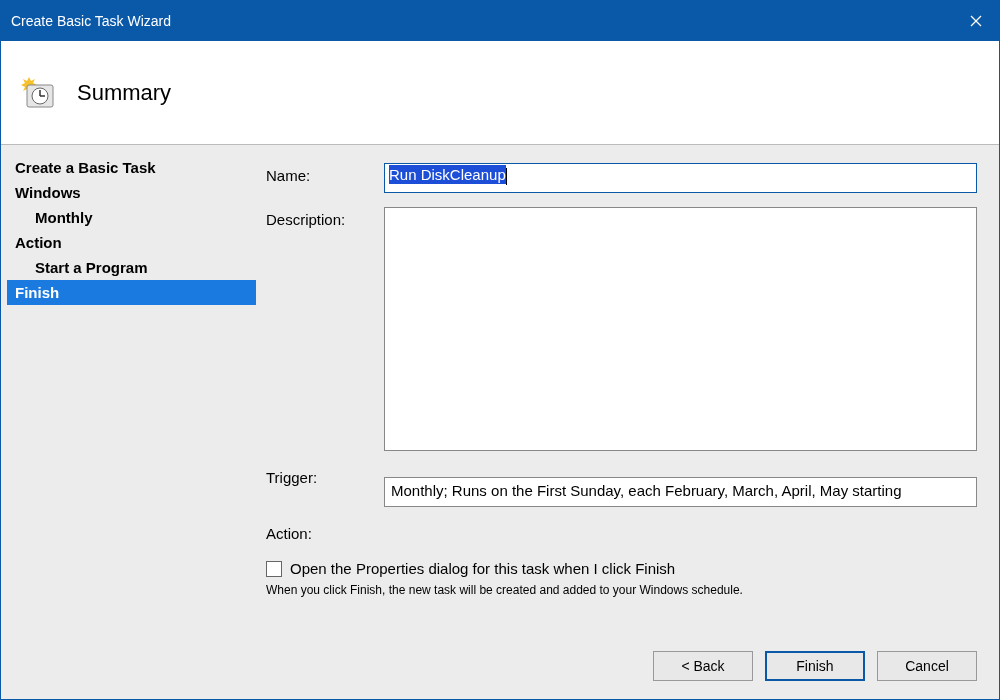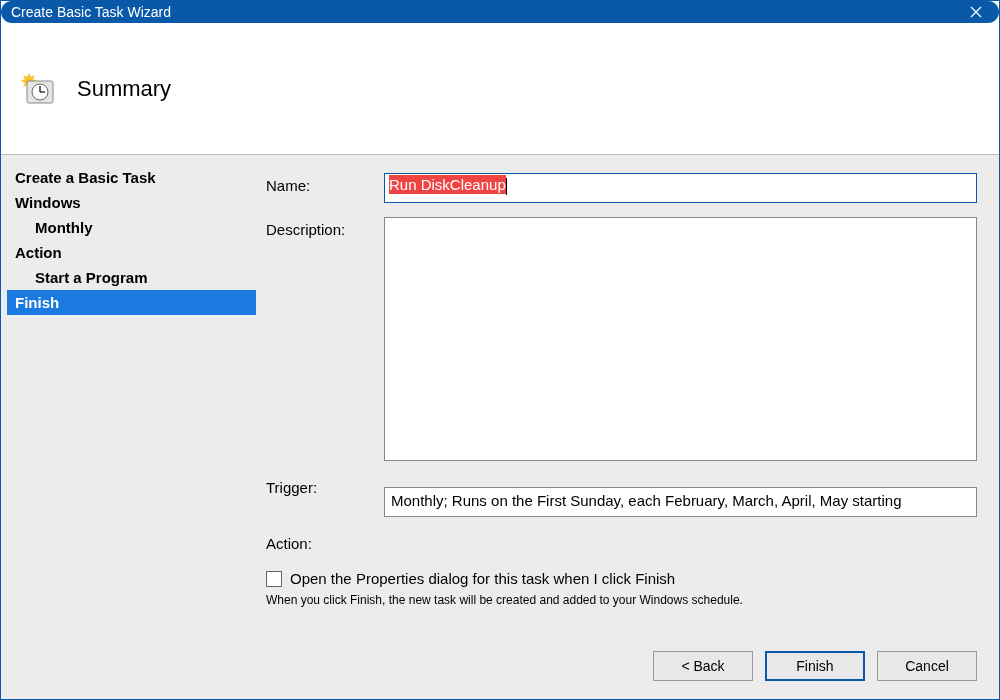--- a/index.html
+++ b/index.html
@@ -1,33 +1,33 @@
 <!DOCTYPE html>
 <html><head>
 <meta charset="utf-8">
 <style>
   * { box-sizing: border-box; }
   html, body { margin: 0; padding: 0; font-family: "Segoe UI", Tahoma, sans-serif; font-size: 14px; color: #000; background: #fff; }
   .window { width: 1000px; height: 700px; border: 1px solid #0a59a8; display: flex; flex-direction: column; overflow: hidden; }
-  .titlebar { height: 22px; background: #0a59a8; color: #fff; display: flex; align-items: center; justify-content: space-between; padding: 0 0 0 10px; border-radius: 17px; }
+  .titlebar { height: 40px; background: #0a59a8; color: #fff; display: flex; align-items: center; justify-content: space-between; padding: 0 0 0 10px; }
   .titlebar-title { font-size: 14px; }
   .titlebar-close { width: 46px; height: 34px; display: flex; align-items: center; justify-content: center; cursor: pointer; }
-  .header { background: #fff; height: 132px; display: flex; align-items: center; padding: 0 20px; gap: 20px; border-bottom: 1px solid #bbb; }
+  .header { background: #fff; height: 104px; display: flex; align-items: center; padding: 0 20px; gap: 20px; border-bottom: 1px solid #bbb; }
   .header-icon { width: 36px; height: 36px; position: relative; }
   .header-text { font-size: 22px; }
   .body { flex: 1; display: flex; background: #ececec; }
   .steps { width: 255px; padding: 10px 0 0 6px; font-weight: bold; }
   .step { padding: 4px 8px; font-size: 15px; }
   .step.sub { padding-left: 28px; }
   .step.selected { background: #1a7ae0; color: #fff; }
   .content { flex: 1; padding: 18px 22px 8px 10px; display: flex; flex-direction: column; }
   .form { display: grid; grid-template-columns: 110px 1fr; column-gap: 8px; row-gap: 14px; }
   .label { font-size: 15px; padding-top: 4px; }
   .name-input { width: 100%; height: 30px; border: 1px solid #0a59a8; background: #fff; padding: 2px 4px; font-size: 15px; font-family: inherit; }
-  .name-input .selected-text { background: #ef4444; color: #fff; padding: 1px 0; }
+  .name-input .selected-text { background: #1d4ed8; color: #fff; padding: 1px 0; }
   .caret { display:inline-block; width:1px; height:17px; background:#000; vertical-align:middle; }
   .desc-box { width: 100%; height: 244px; border: 1px solid #888; background: #fff; }
   .sum-row-input { width: 100%; height: 30px; border: 1px solid #888; background: #fff; padding: 4px 6px; font-size: 15px; white-space: nowrap; overflow: hidden; margin-top: 12px; }
   .below { margin-top: 18px; }
   .checkbox-row { display: flex; align-items: center; gap: 8px; font-size: 15px; }
   .checkbox { width: 16px; height: 16px; border: 1px solid #666; background: #fff; }
   .note { font-size: 12px; margin-top: 6px; }
   .buttons { margin-top: auto; padding: 14px 0 10px 0; display: flex; justify-content: flex-end; gap: 12px; }
   .btn { min-width: 100px; height: 30px; background: #e8e8e8; border: 1px solid #999; font-size: 14px; display:flex; align-items:center; justify-content:center; cursor:pointer;text-align:center; }
   .btn.default { border: 2px solid #0a59a8; }

